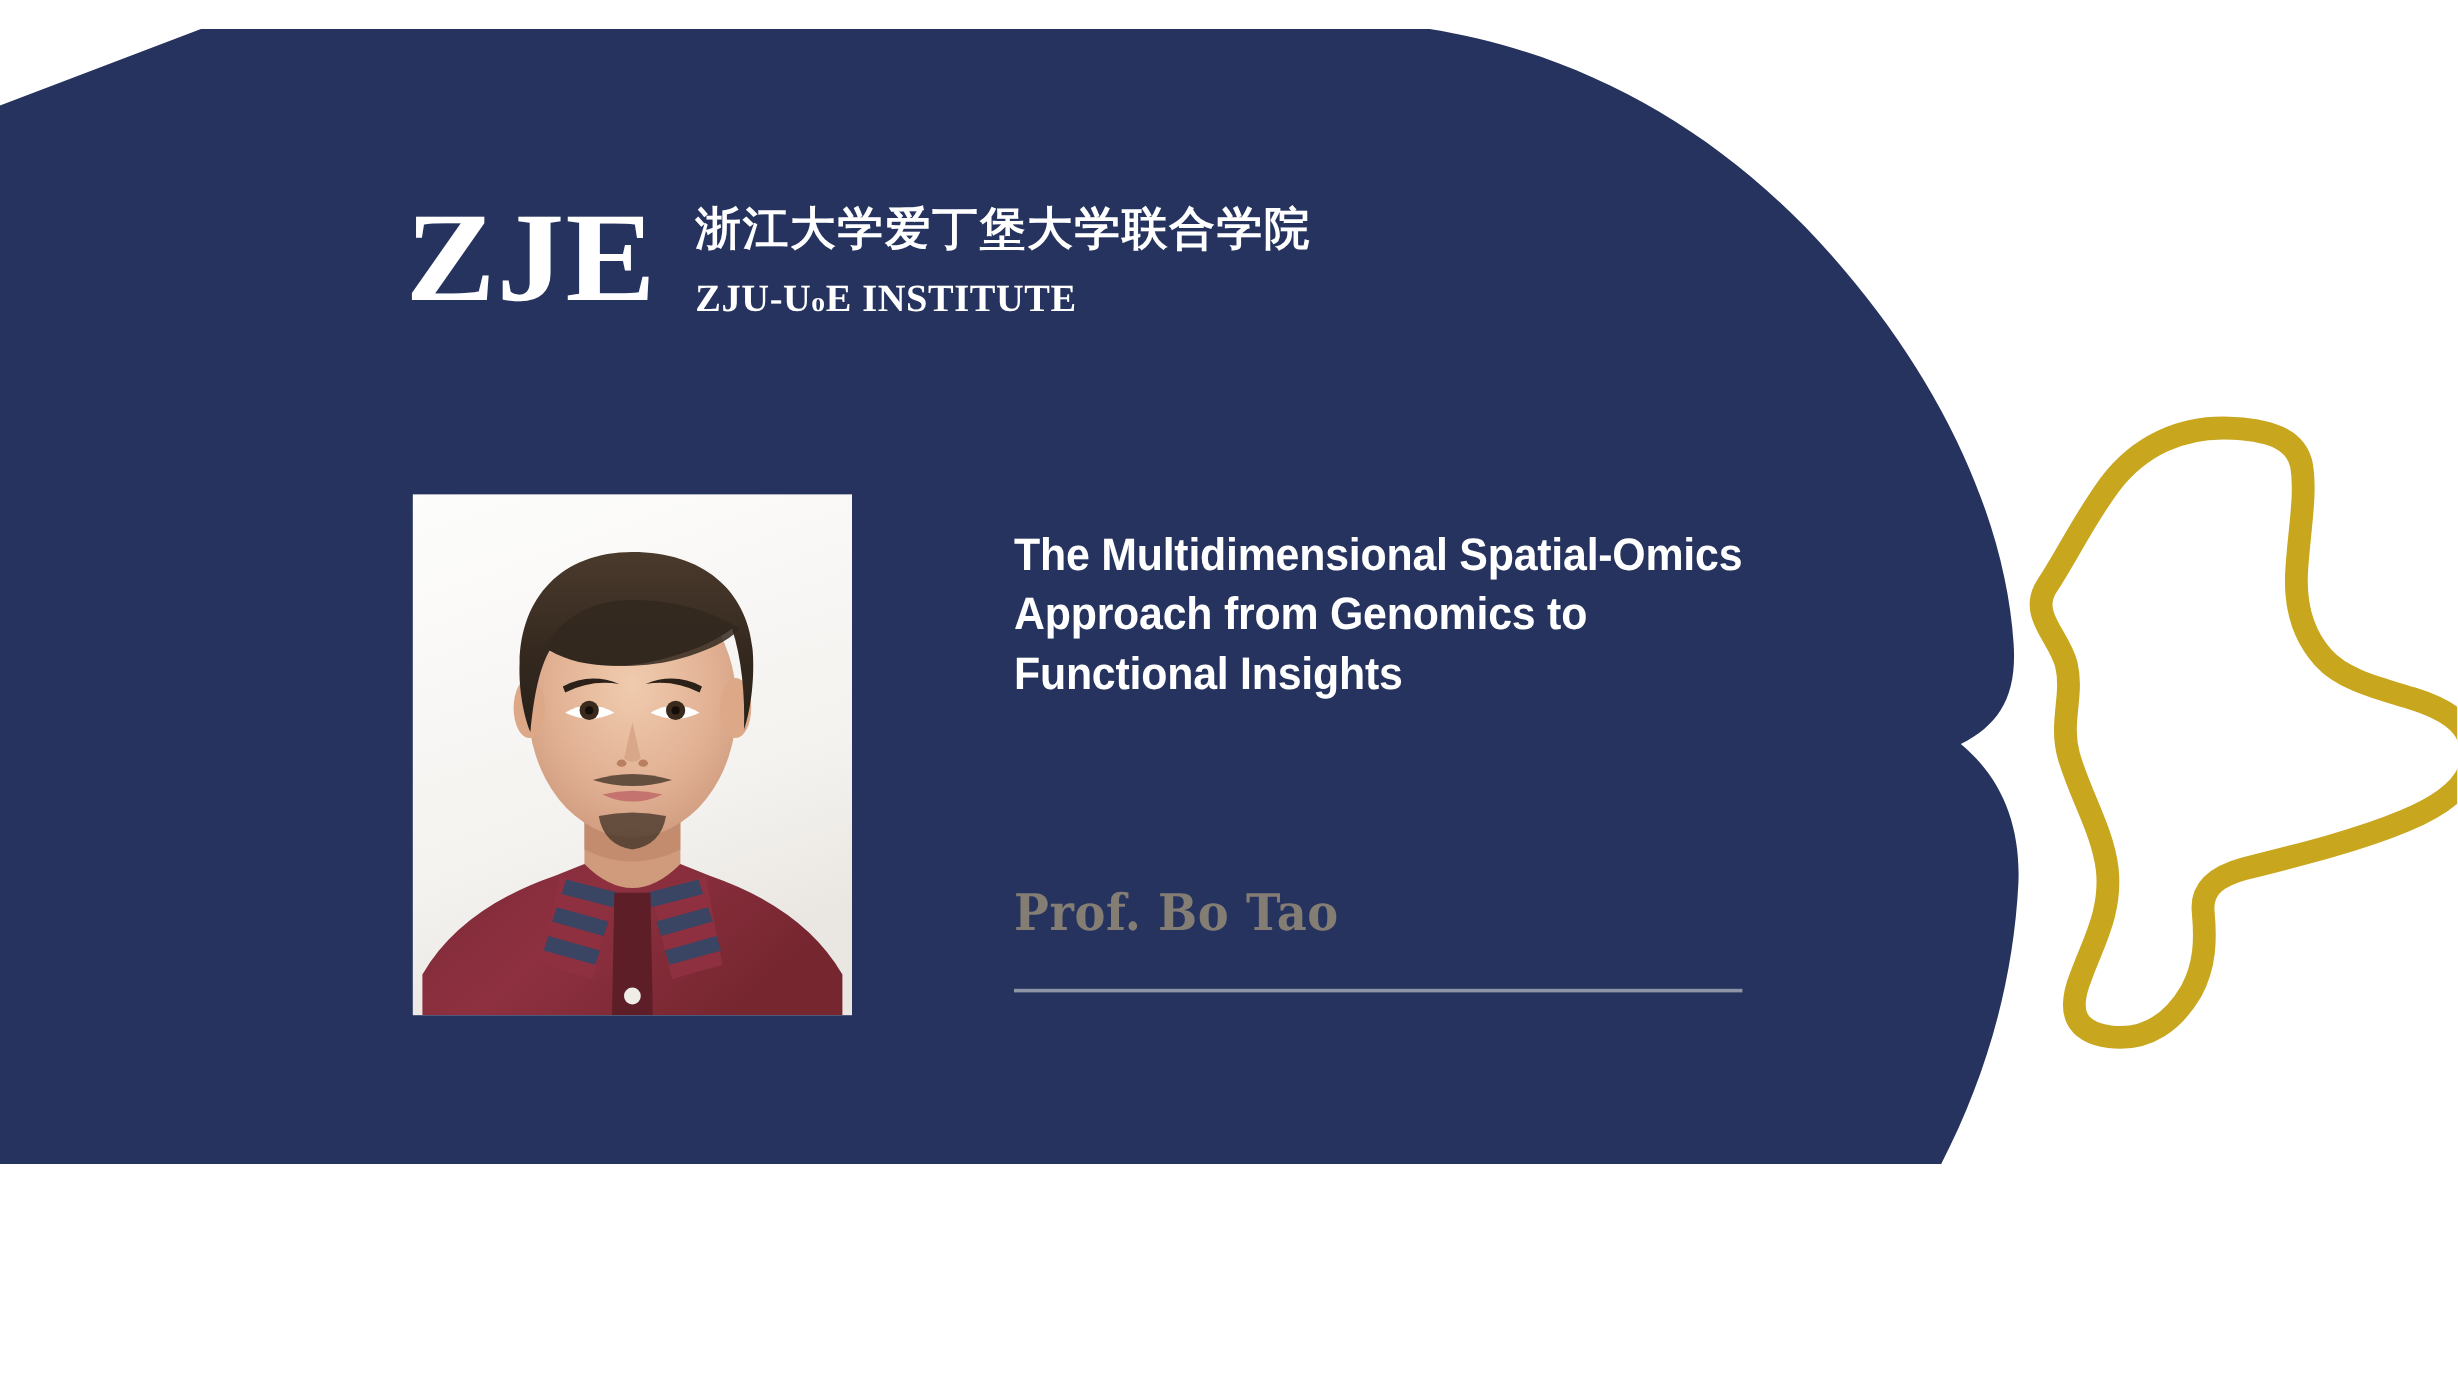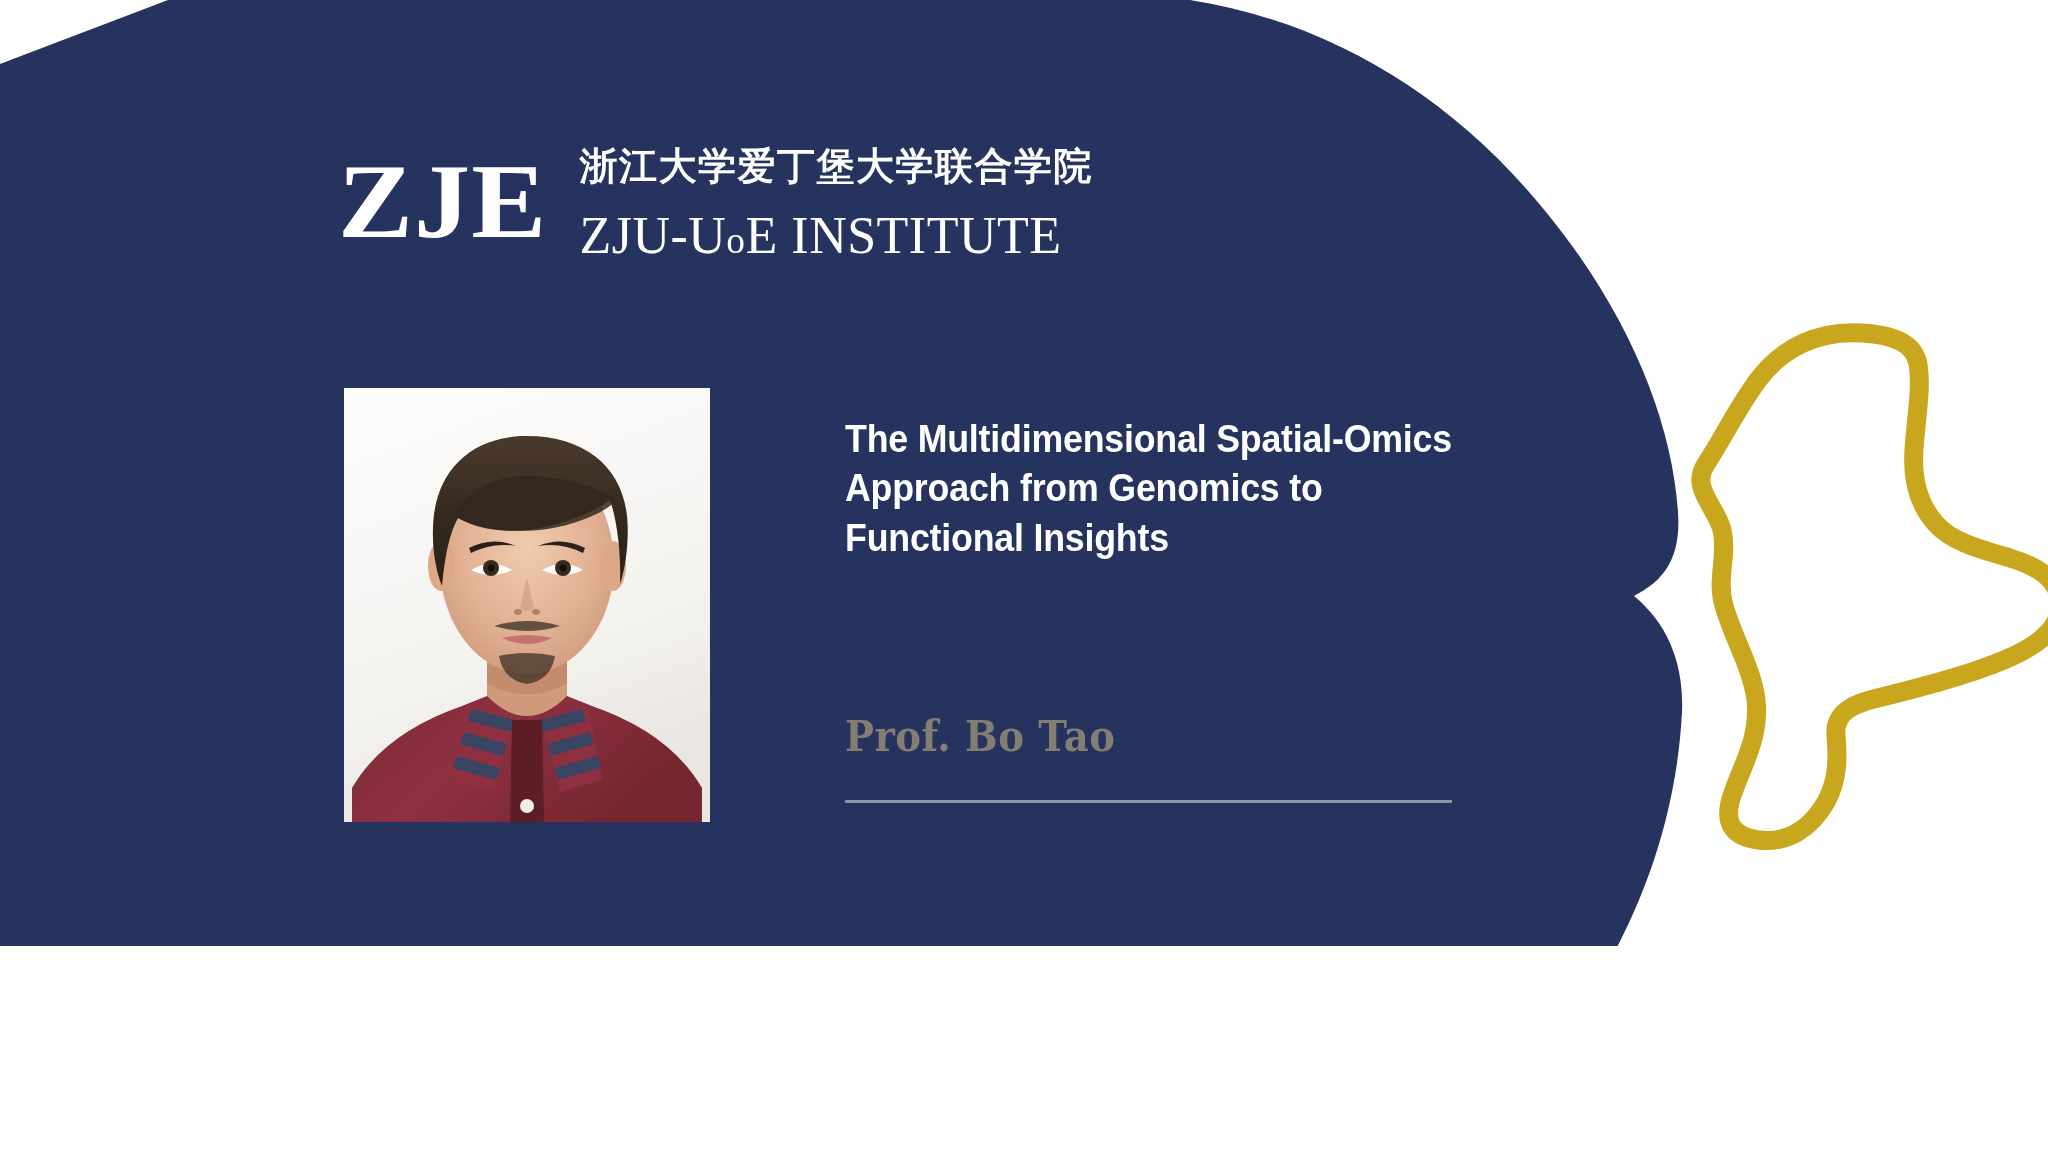--- a/index.html
+++ b/index.html
@@ -11,20 +11,21 @@
   body {
     font-family: "Liberation Sans", sans-serif;
   }
 
   #slide {
     position: relative;
     width: 2048px;
     height: 946px;
     overflow: hidden;
     background: #ffffff;
+    margin-top: 24px;
   }
 
   
   .bg-layer {
     position: absolute;
     inset: 0;
     width: 2048px;
     height: 1152px;
   }
 
@@ -57,22 +58,22 @@
     font-family: "DejaVu Serif", "Liberation Serif", serif;
     font-weight: 700;
     font-size: 38px;
     line-height: 1.18;
     letter-spacing: 1.5px;
     color: #ffffff;
     white-space: nowrap;
   }
   #logo-name-en {
     font-family: "Liberation Serif", "DejaVu Serif", serif;
-    font-weight: 400;
-    font-size: 52px;
+    font-weight: 700;
+    font-size: 32px;
     line-height: 1.1;
     letter-spacing: 0.5px;
     color: #ffffff;
     white-space: nowrap;
   }
   #logo-name-en .smallcap-o {
     font-size: 0.72em;
     vertical-align: baseline;
   }
 

